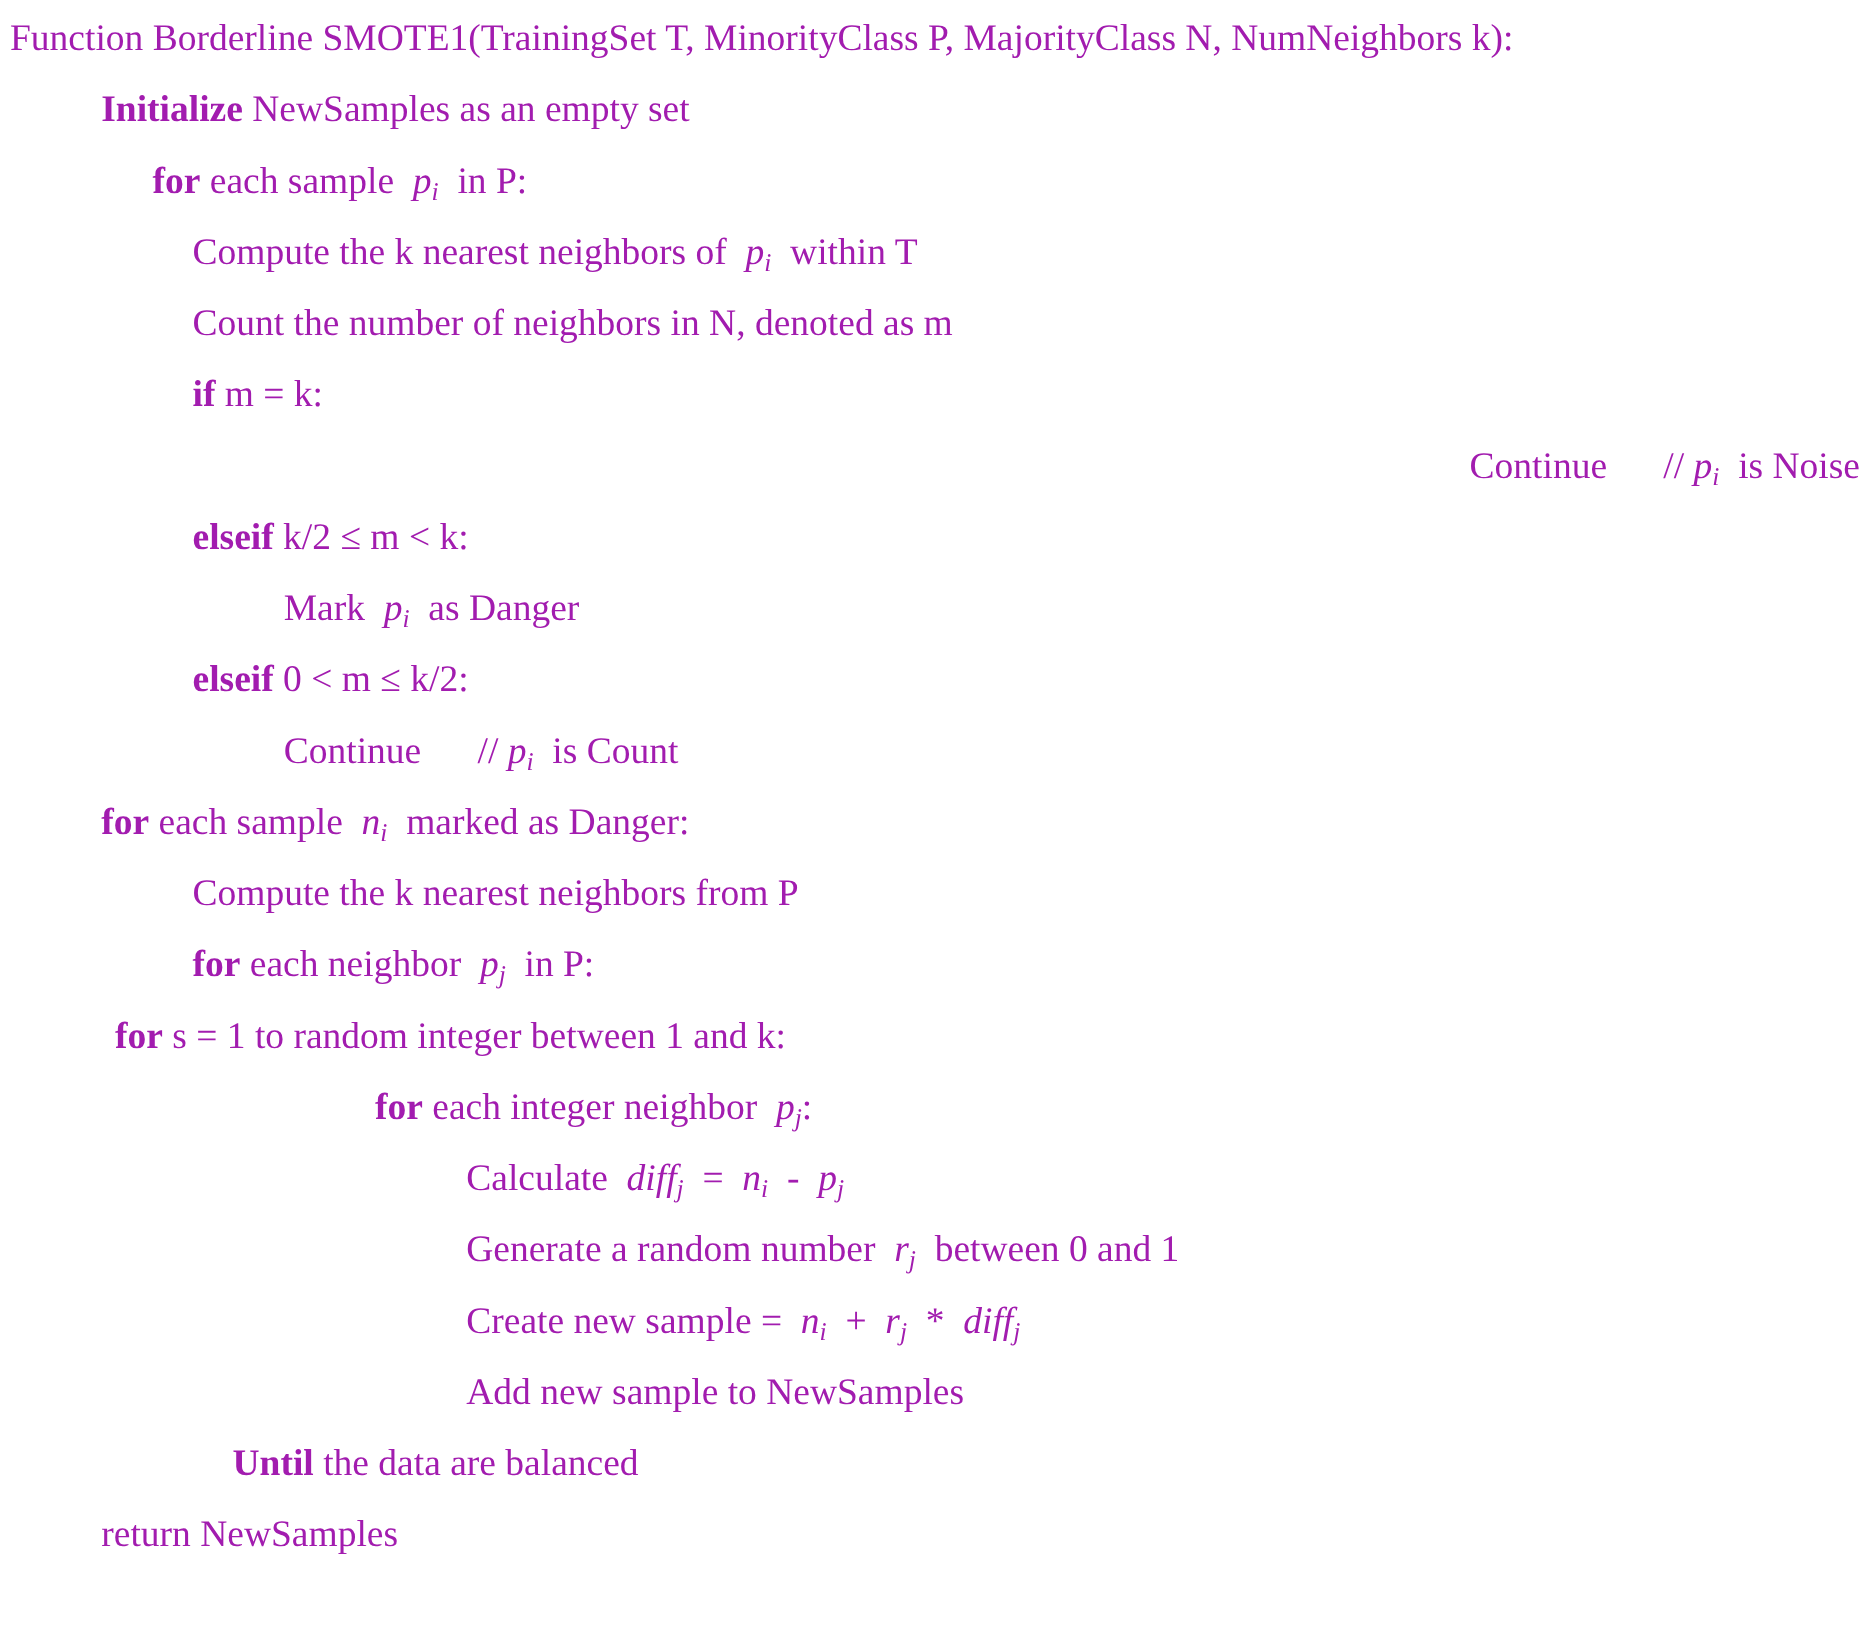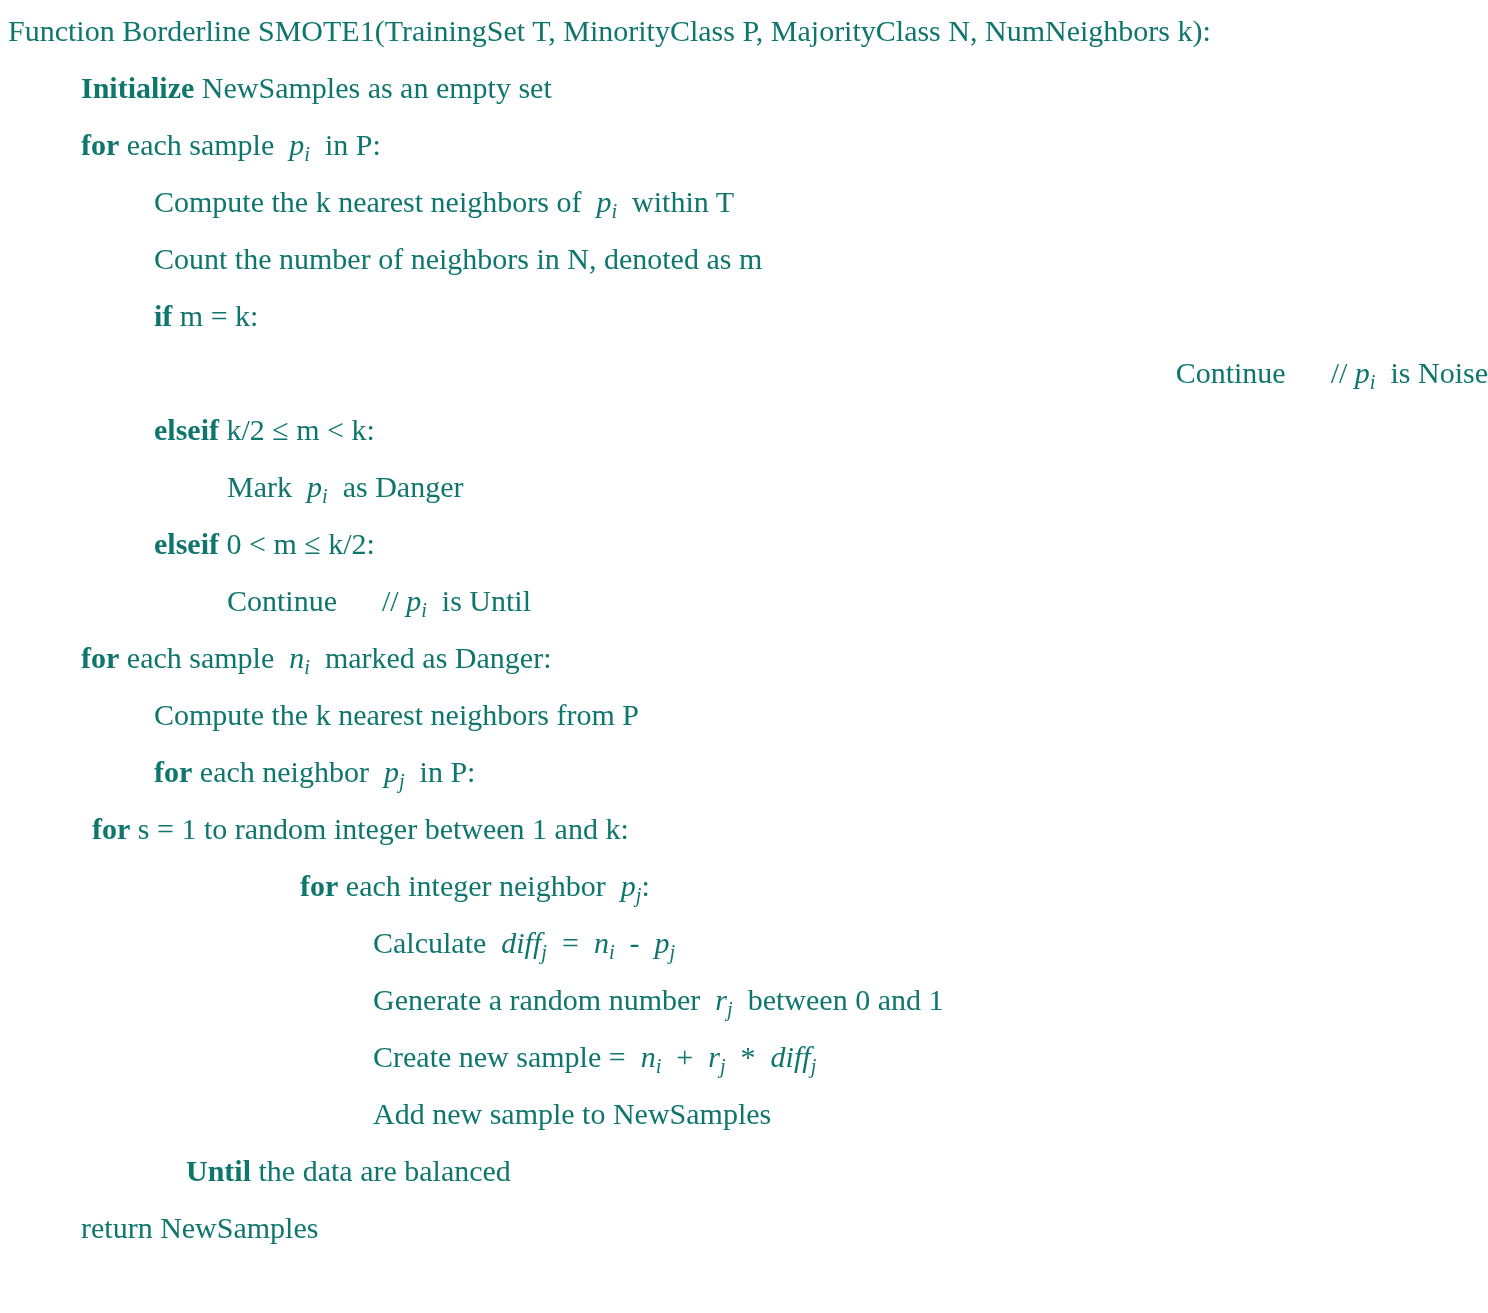--- a/index.html
+++ b/index.html
@@ -4,21 +4,21 @@
 <style>
   html, body {
     margin: 0;
     padding: 0;
     background: #ffffff;
   }
   .page {
     width: 1488px;
     height: 1313px;
     background: #ffffff;
-    color: #0f766e;
+    color: #a21caf;
     font-family: "Liberation Serif", "DejaVu Serif", serif;
     font-size: 30px;
     overflow: hidden;
     box-sizing: border-box;
     padding-top: 2px;
   }
   .line {
     height: 57px;
     line-height: 57px;
     white-space: pre;
@@ -39,29 +39,29 @@
     vertical-align: -0.28em;
   }
 </style>
 </head>
 <body>
 
 <div class="page">
   <div>
       <div class="line" style="padding-left: 8px;"><span>Function Borderline SMOTE1(TrainingSet T, MinorityClass P, MajorityClass N, NumNeighbors k):</span></div>
       <div class="line" style="padding-left: 81px;"><span class="bold">Initialize</span><span> NewSamples as an empty set</span></div>
-      <div class="line" style="padding-left: 81px;"><span class="bold">for</span><span> each sample  </span><span class="math"><i>p</i><sub><i>i</i></sub></span><span>  in P:</span></div>
+      <div class="line" style="padding-left: 81px; margin-left: 41px;"><span class="bold">for</span><span> each sample  </span><span class="math"><i>p</i><sub><i>i</i></sub></span><span>  in P:</span></div>
       <div class="line" style="padding-left: 154px;"><span>Compute the k nearest neighbors of  </span><span class="math"><i>p</i><sub><i>i</i></sub></span><span>  within T</span></div>
       <div class="line" style="padding-left: 154px;"><span>Count the number of neighbors in N, denoted as m</span></div>
       <div class="line" style="padding-left: 154px;"><span class="bold">if</span><span> m = k:</span></div>
       <div class="line" style="padding-left: 227px; text-align: right;"><span>Continue      // </span><span class="math"><i>p</i><sub><i>i</i></sub></span><span>  is Noise</span></div>
       <div class="line" style="padding-left: 154px;"><span class="bold">elseif</span><span> k/2 ≤ m &lt; k:</span></div>
       <div class="line" style="padding-left: 227px;"><span>Mark  </span><span class="math"><i>p</i><sub><i>i</i></sub></span><span>  as Danger</span></div>
       <div class="line" style="padding-left: 154px;"><span class="bold">elseif</span><span> 0 &lt; m ≤ k/2:</span></div>
-      <div class="line" style="padding-left: 227px;"><span>Continue      // </span><span class="math"><i>p</i><sub><i>i</i></sub></span><span>  is Until</span></div>
+      <div class="line" style="padding-left: 227px;"><span>Continue      // </span><span class="math"><i>p</i><sub><i>i</i></sub></span><span>  is Count</span></div>
       <div class="line" style="padding-left: 81px;"><span class="bold">for</span><span> each sample  </span><span class="math"><i>n</i><sub><i>i</i></sub></span><span>  marked as Danger:</span></div>
       <div class="line" style="padding-left: 154px;"><span>Compute the k nearest neighbors from P</span></div>
       <div class="line" style="padding-left: 154px;"><span class="bold">for</span><span> each neighbor  </span><span class="math"><i>p</i><sub><i>j</i></sub></span><span>  in P:</span></div>
       <div class="line" style="padding-left: 92px;"><span class="bold">for</span><span> s = 1 to random integer between 1 and k:</span></div>
       <div class="line" style="padding-left: 300px;"><span class="bold">for</span><span> each integer neighbor  </span><span class="math"><i>p</i><sub><i>j</i></sub></span><span>:</span></div>
       <div class="line" style="padding-left: 373px;"><span>Calculate  </span><span class="math"><i>diff</i><sub><i>j</i></sub></span><span>  =  </span><span class="math"><i>n</i><sub><i>i</i></sub></span><span>  -  </span><span class="math"><i>p</i><sub><i>j</i></sub></span></div>
       <div class="line" style="padding-left: 373px;"><span>Generate a random number  </span><span class="math"><i>r</i><sub><i>j</i></sub></span><span>  between 0 and 1</span></div>
       <div class="line" style="padding-left: 373px;"><span>Create new sample =  </span><span class="math"><i>n</i><sub><i>i</i></sub></span><span>  +  </span><span class="math"><i>r</i><sub><i>j</i></sub></span><span>  *  </span><span class="math"><i>diff</i><sub><i>j</i></sub></span></div>
       <div class="line" style="padding-left: 373px;"><span>Add new sample to NewSamples</span></div>
       <div class="line" style="padding-left: 154px; margin-left: 32px;"><span class="bold">Until</span><span> the data are balanced</span></div>

